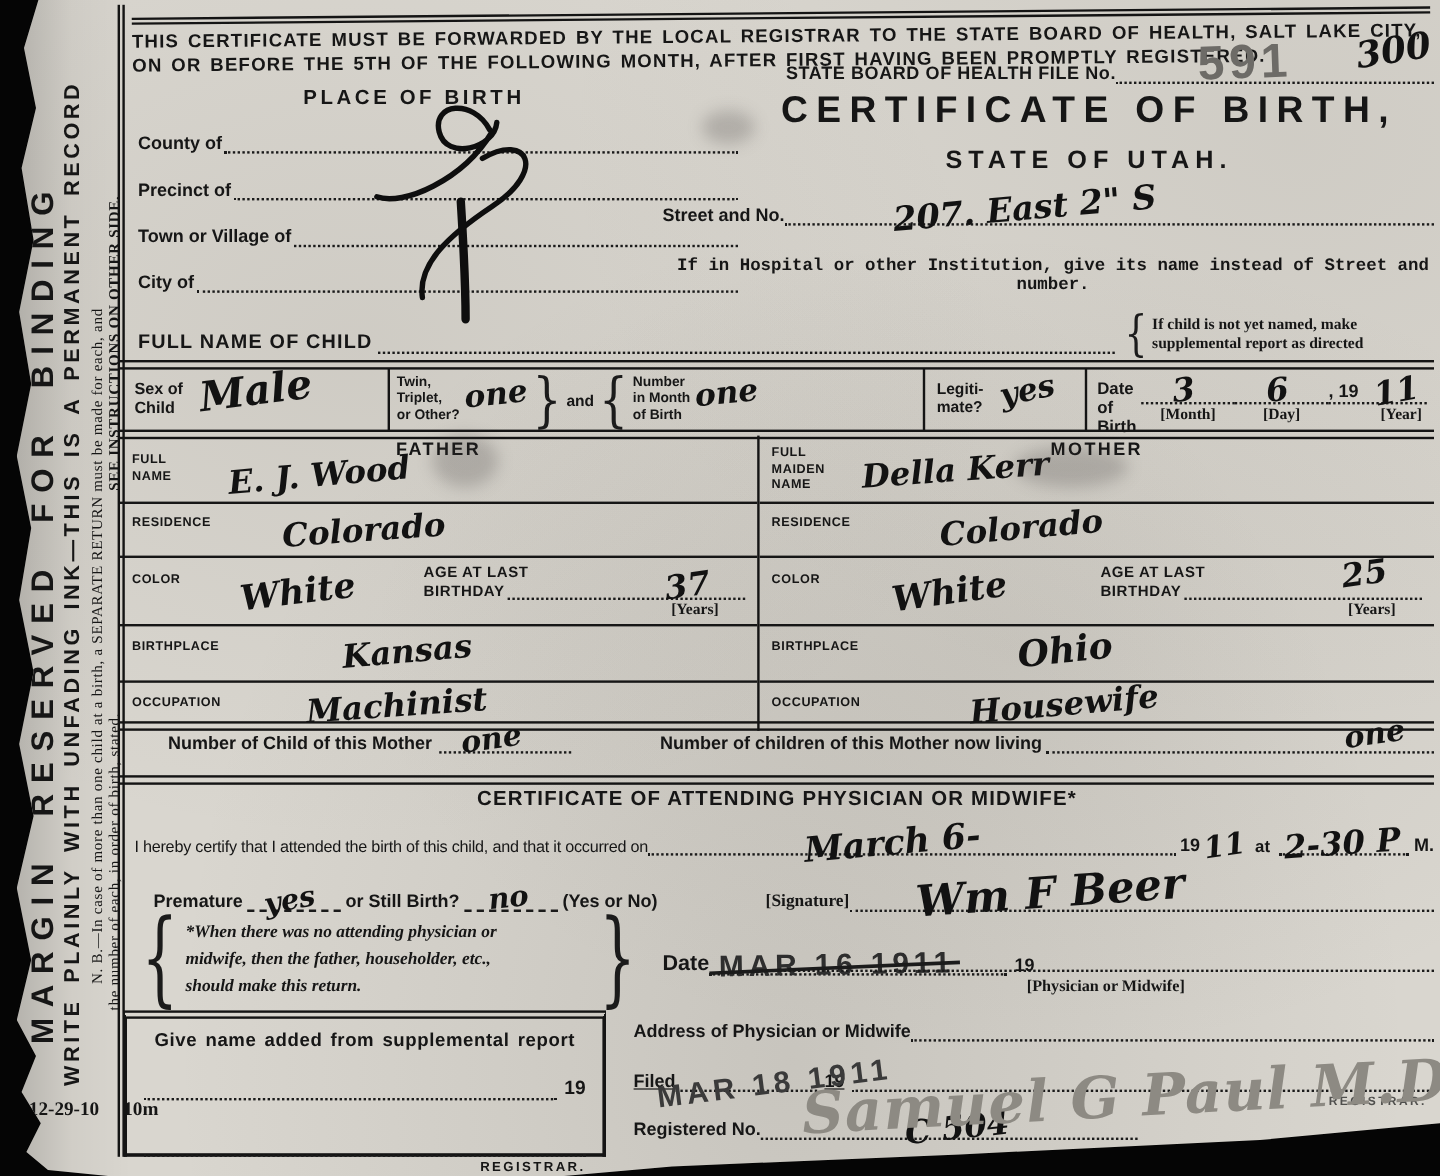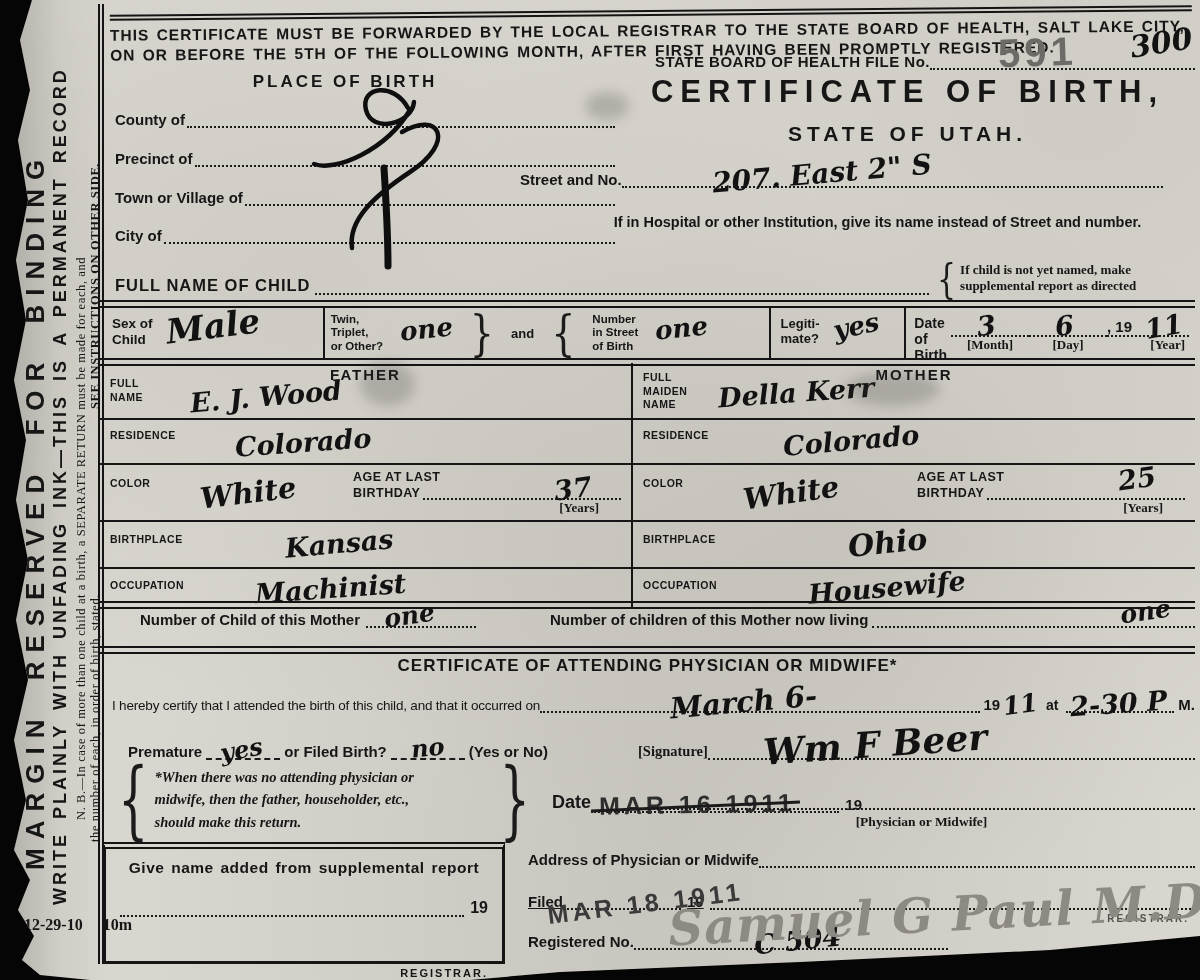--- a/index.html
+++ b/index.html
@@ -41,41 +41,41 @@
   .w300{position:absolute;right:2px;top:-22px;font-size:30px;transform:rotate(-9deg);}
   
   .pob-title{left:215px;top:72px;width:260px;text-align:center;font-weight:bold;font-size:17px;letter-spacing:3px;}
   .pobfield{display:flex;align-items:flex-end;position:absolute;left:115px;width:500px;}
   .pobfield .lbl{font-weight:bold;font-size:15px;white-space:nowrap;padding-right:2px;}
   .scrawl{left:290px;top:80px;z-index:3;}
   
   .cert-title{left:620px;top:74px;width:575px;text-align:center;}
   .cert-title .main{font-weight:bold;font-size:31px;letter-spacing:7px;white-space:nowrap;}
   .cert-title .sub{font-weight:bold;font-size:21px;letter-spacing:5px;margin-top:12px;}
-  .street{left:520px;top:168px;width:643px;}
+  .street{left:552px;top:168px;width:643px;}
   .street .lbl{font-weight:bold;font-size:15px;white-space:nowrap;}
-  .street-note{left:560px;top:214px;width:635px;text-align:center;font-family:Liberation Sans, sans-serif;font-weight:bold;font-size:14.5px;}
+  .street-note{left:560px;top:214px;width:635px;text-align:center;font-family:Liberation Mono, monospace;font-weight:bold;font-size:14.5px;}
   
   .childrow{left:115px;top:262px;width:1080px;}
   .childrow .lbl{font-weight:bold;font-size:16.5px;letter-spacing:1px;white-space:nowrap;padding-right:4px;}
   .child-note{display:flex;align-items:center;padding-left:8px;width:258px;}
   .brace{font-family:"DejaVu Serif",serif;font-weight:normal;color:#1b1b1b;line-height:0.9;}
   .brace.sm{font-size:30px;transform:scaleY(1.35);}
   .brace.md{font-size:38px;transform:scaleY(1.3);}
   .brace.lg{font-size:48px;transform:scaleY(1.8);}
   .note-lines{display:flex;flex-direction:column;font-family:"Liberation Serif",serif;font-weight:bold;font-size:13px;line-height:1.25;padding-left:4px;}
   
   .vitals{left:100px;top:307px;width:1095px;height:52px;display:flex;justify-content:space-between;}
   .vitals .cell{position:relative;border-left:2px solid #141414;}
   .vitals .cell:first-child{border-left:none;}
   .stack{display:flex;flex-direction:column;font-weight:bold;line-height:1.15;}
   .cell.sex{width:233px;}
   .cell.sex .stack{font-size:13.5px;position:absolute;left:12px;top:9px;}
   .v-male{position:absolute;left:66px;top:2px;font-size:34px;transform:rotate(-7deg);}
-  .cell.group{width:452px;display:flex;align-items:center;padding:0 6px;gap:17px;}
+  .cell.group{width:452px;display:flex;align-items:center;padding:0 6px;gap:4px;}
   .stack.s3{font-size:11.5px;}
   .andw{font-weight:bold;font-size:13px;}
   .cell.legit{width:140px;}
   .cell.legit .stack{font-size:13px;position:absolute;left:10px;top:10px;}
   .v-legit{position:absolute;left:62px;top:6px;font-size:26px;transform:rotate(-12deg);}
   .cell.date{flex:1;display:flex;padding:4px 6px 0 8px;}
   .cell.date .stack{font-size:14px;padding-top:4px;}
   .date-body{flex:1;display:flex;flex-direction:column;padding-left:4px;}
   .date-line{display:flex;align-items:flex-end;height:26px;}
   .dseg{width:78px;border-bottom:2px dotted #1a1a1a;position:relative;height:100%;}
@@ -235,21 +235,21 @@
         <span>Twin,</span>
         <span>Triplet,</span>
         <span>or Other?</span>
       </div>
       <span class="hw" style="font-size:26px;transform:rotate(-6deg);margin-top:-8px;">one</span>
       <span class="brace md">}</span>
       <span class="andw">and</span>
       <span class="brace md">{</span>
       <div class="stack s3">
         <span>Number</span>
-        <span>in Street</span>
+        <span>in Month</span>
         <span>of Birth</span>
       </div>
       <span class="hw" style="font-size:26px;transform:rotate(-6deg);margin-top:-10px;">one</span>
     </div>
     <div class="cell legit">
       <div class="stack">
         <span>Legiti-</span>
         <span>mate?</span>
       </div>
       <span class="hw v-legit">yes</span>
@@ -406,21 +406,21 @@
       <span class="hw hw-time">2-30 P</span>
     </span>
     <span class="printed" style="font-size:15px;padding-left:4px;">M.</span>
   </div>
 
   <div class="abs prem row">
     <span class="lbl">Premature</span>
     <span class="minifill dash">
       <span class="hw v-prem">yes</span>
     </span>
-    <span class="lbl">or Filed Birth?</span>
+    <span class="lbl">or Still Birth?</span>
     <span class="minifill dash">
       <span class="hw v-still">no</span>
     </span>
     <span class="lbl">(Yes or No)</span>
   </div>
 
   <div class="abs footnote">
     <span class="brace lg">{</span>
     <span class="fn-lines">
       <span>*When there was no attending physician or</span>

